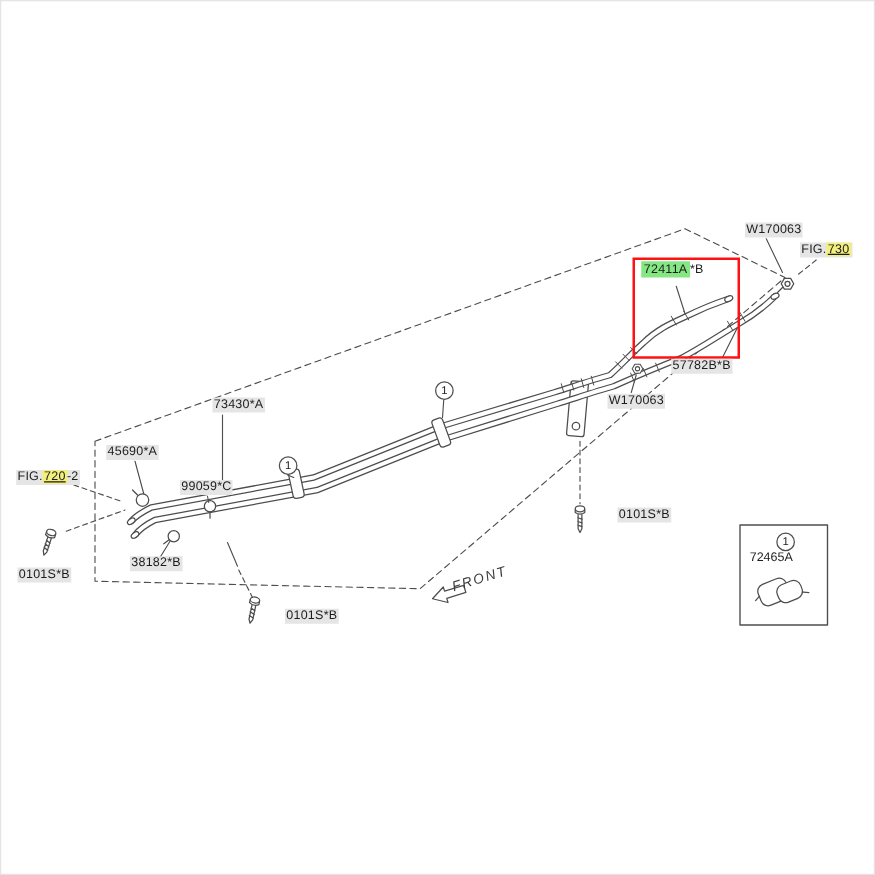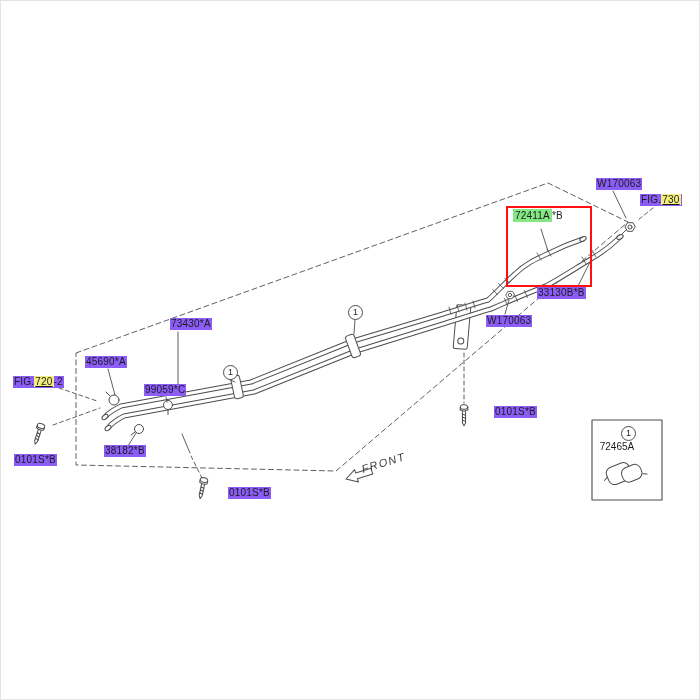--- a/index.html
+++ b/index.html
@@ -5,21 +5,21 @@
   html,body { margin:0; padding:0; background:#fff; }
   #stage {
     position:relative; width:700px; height:700px; background:#fff;
     border:1px solid #e4e4e4; box-sizing:border-box; overflow:hidden;
     font-family:"Liberation Sans", sans-serif;
   }
   #linework { position:absolute; left:0; top:0; color:var(--line,#4d4d4d); }
   .lbl {
     position:absolute; font:10px/1.15 "Liberation Sans", sans-serif;
     color:var(--text,#1c1c1c); letter-spacing:.2px; white-space:nowrap;
-    background:#8b5cf6; padding:0 1px;
+    background:#e5e5e5; padding:0 1px;
   }
   .lbl.link { cursor:pointer; }
   .hl-y { background:var(--highlight-yellow,#f2ef7e); padding:0 1px;text-decoration:underline; }
   .hl-g { background:var(--highlight-green,#84e784); padding:1px 2px; }
   .callout {
     position:absolute; width:13px; height:13px; border:1px solid var(--line,#4d4d4d);
     border-radius:50%; font:9px/13px "Liberation Sans", sans-serif; text-align:center;
     background:#fff; color:var(--text,#1c1c1c);
   }
   .redbox { position:absolute; border:2px solid var(--selection-red,#ff1111); }
@@ -141,21 +141,21 @@
   </svg>
 
   <div class="redbox" style="left:505px; top:205px; width:82px; height:77px;"></div>
 
   <div class="lbl" style="left:595px; top:177px;">W170063</div>
 
   <div class="lbl link" style="left:639px; top:193px;"><span>FIG.</span><span class="hl-y">730</span></div>
 
   <div class="lbl" style="left:511px; top:209px; background:transparent;text-align:center;"><span class="hl-g">72411A</span><span>*B</span></div>
 
-  <div class="lbl" style="left:536px; top:286px;">33130B*B</div>
+  <div class="lbl" style="left:536px; top:286px;">57782B*B</div>
 
   <div class="lbl" style="left:485px; top:314px;">W170063</div>
 
   <div class="lbl" style="left:142px; top:317px;margin-left:27px;">73430*A</div>
 
   <div class="lbl" style="left:84px; top:355px;">45690*A</div>
 
   <div class="lbl link" style="left:12px; top:375px;"><span>FIG.</span><span class="hl-y">720</span><span>-2</span></div>
 
   <div class="lbl" style="left:143px; top:383px;">99059*C</div>

